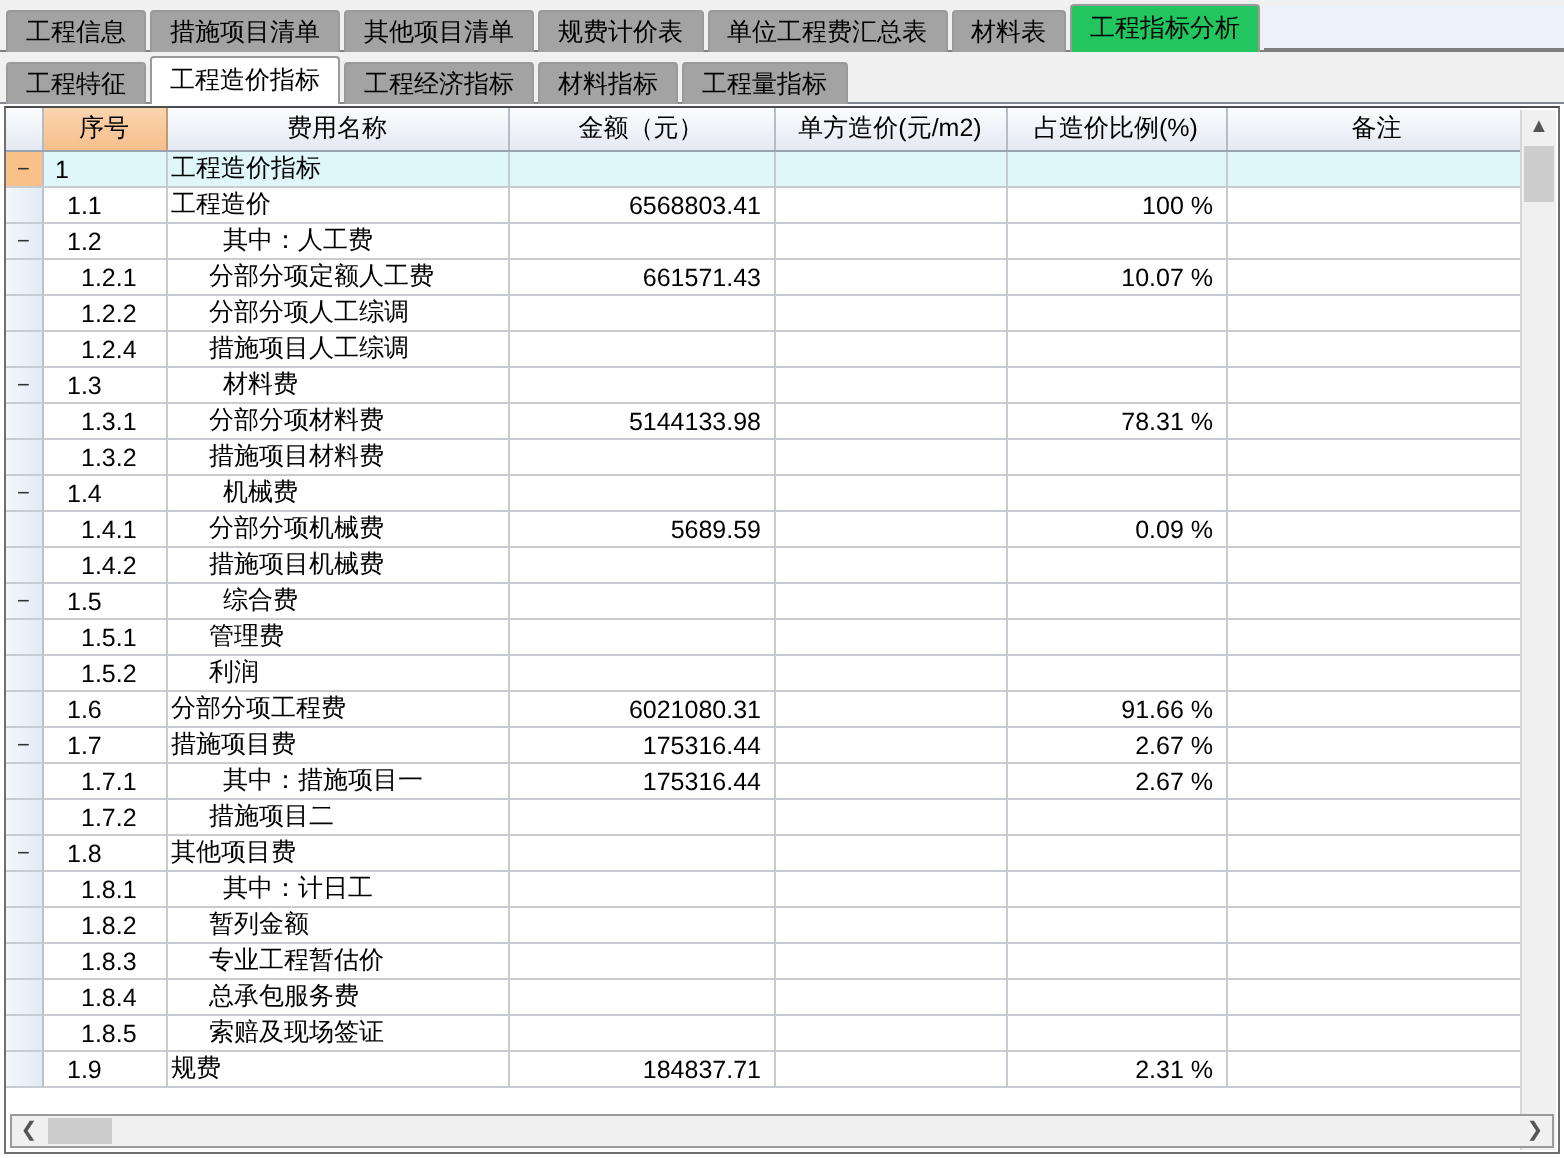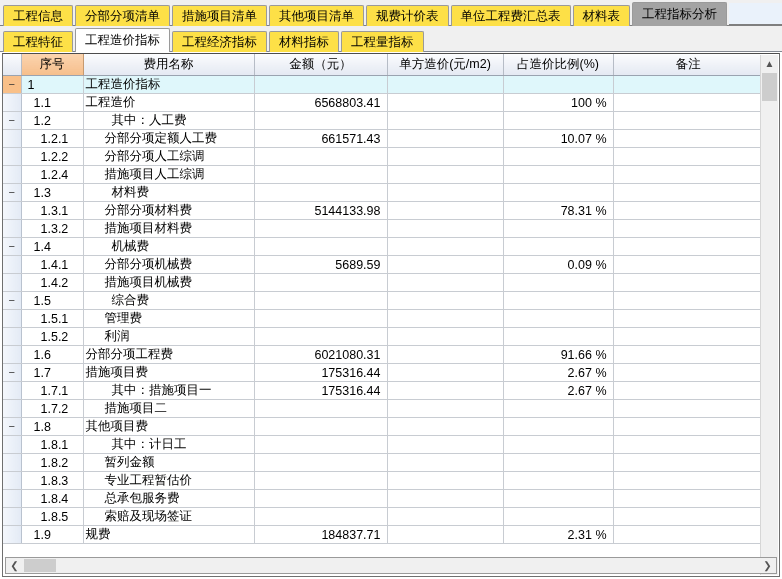--- a/index.html
+++ b/index.html
@@ -34,42 +34,42 @@
     background: #f0f0f0;
     border-bottom: 1px solid #828790;
   }
 
   .tab {
     height: 21px;
     line-height: 21px;
     padding: 0 9px;
     margin-right: 2px;
     box-sizing: border-box;
-    background: #fde047;
+    background: #a3a3a3;
     border: 1px solid #9a9a9a;
     border-bottom: none;
     border-radius: 2px 2px 0 0;
     font-size: 12.5px;
     color: #000;
     white-space: nowrap;
     position: relative;
     top: 1px;
     cursor: default;
   }
   .tab.active {
     background: #ffffff;
     height: 24px;
     line-height: 23px;
     border-color: #9a9a9a;
     top: 1px;
     z-index: 3;
     font-weight: normal;
   }
   .tabstrip.primary .tab.active {
-    background: #a3a3a3;
+    background: #22c55e;
   }
   .tabstrip .filler {
     flex: 1;
     height: 21px;
     border-bottom: 1px solid #7f7f7f;
   }
   .tabstrip.primary .filler { background: #eaf2fb; border-bottom: 1px solid #7f7f7f;}
   .tabstrip.secondary .filler { background: #f0f0f0; border-bottom: none; }
 
   
@@ -243,21 +243,20 @@
     right: 18px;
     bottom: 20px;
     overflow: hidden;
   }
 </style>
 </head>
 <body>
 
 <div class="tabstrip primary" id="primary-tabs">
     <div class="tab">工程信息</div>
-    <div class="tab">分部分项清单</div>
     <div class="tab">措施项目清单</div>
     <div class="tab">其他项目清单</div>
     <div class="tab">规费计价表</div>
     <div class="tab">单位工程费汇总表</div>
     <div class="tab">材料表</div>
     <div class="tab active">工程指标分析</div>
     <div class="filler"></div>
   </div>
 
 <div class="tabstrip secondary" id="secondary-tabs">

